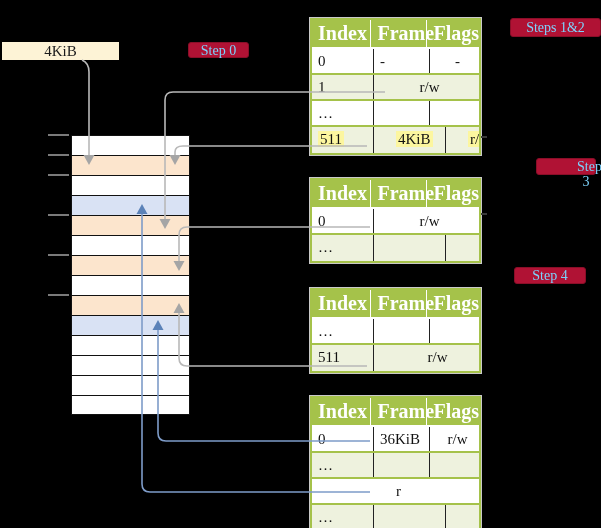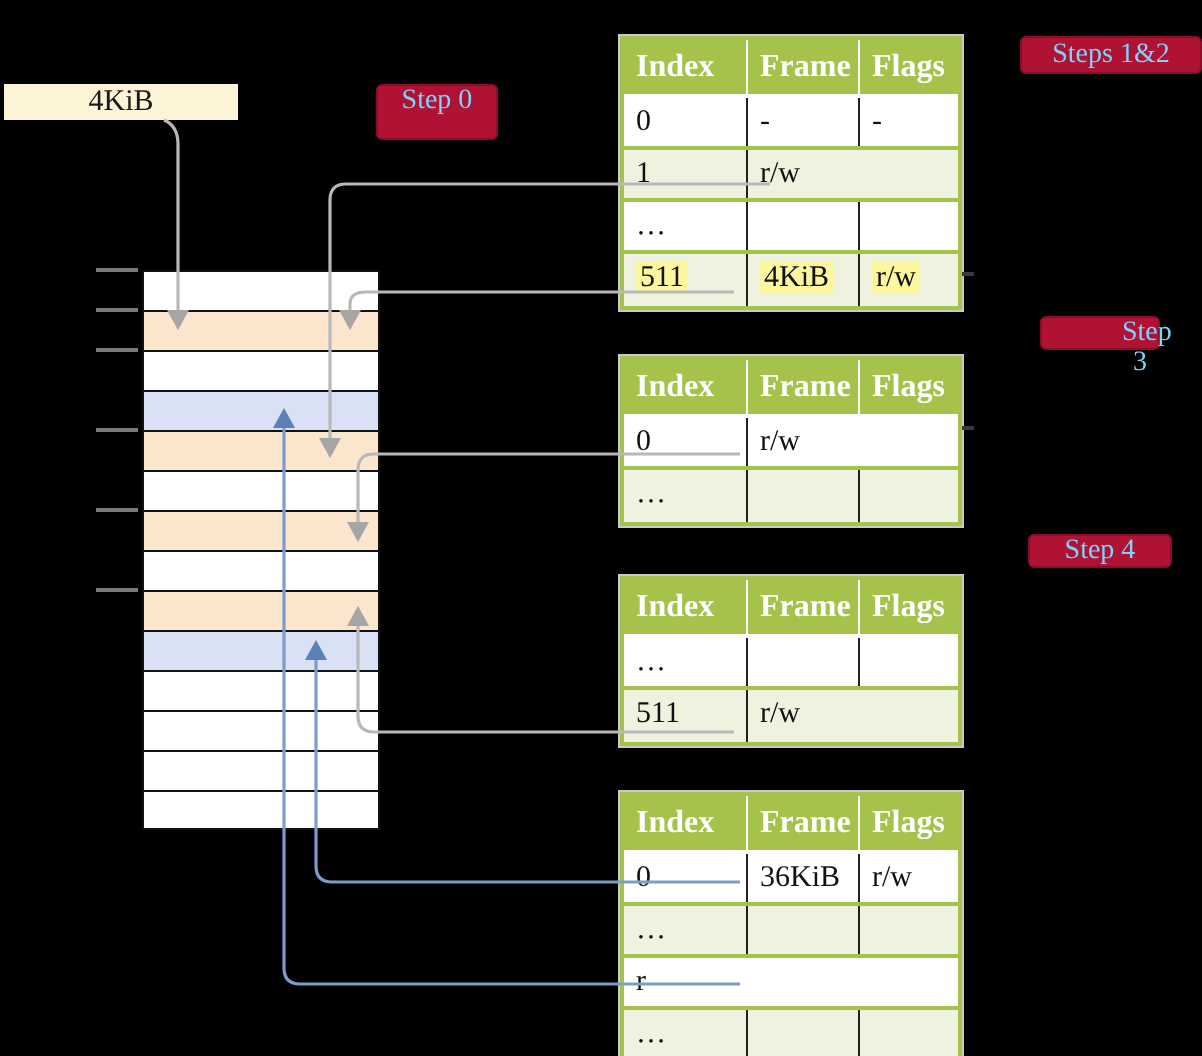--- a/index.html
+++ b/index.html
@@ -10,56 +10,56 @@
   
   .frame-label{
     position:absolute;left:2px;top:42px;width:117px;height:18px;
     background:#fdf3d6;color:#1a1a1a;font-size:15px;line-height:18px;text-align:center;
   }
   
   .badge{
     position:absolute;background:#b01234;border:1px solid #8a0e28;border-radius:3px;
     color:#7dd3fc;font-size:14px;line-height:15px;text-align:center;box-sizing:border-box;
   }
-  .badge.b-step0 {left:188px;top:42px;width:61px;height:28px;line-height:16px;}
+  .badge.b-step0 {left:188px;top:42px;width:61px;height:16px;line-height:16px;}
   .badge.b-steps12{left:510px;top:18px;width:91px;height:19px;line-height:17px;}
-  .badge.b-step3 {left:520px;top:158px;width:60px;height:17px;padding-left:40px;}
+  .badge.b-step3 {left:536px;top:158px;width:60px;height:17px;padding-left:40px;}
   .badge.b-step4 {left:514px;top:267px;width:72px;height:17px;}
   
   .memcol{
     position:absolute;left:71px;top:135px;width:119px;height:280px;
     border:1px solid #111;box-sizing:border-box;background:#fff;
   }
   .mrow{height:19px;border-bottom:1px solid #111;}
   .mrow:last-child{border-bottom:none;height:18px;}
   .mrow.white {background:#ffffff;}
   .mrow.orange{background:#fce5cd;}
   .mrow.blue  {background:#d9e2f4;}
   .tick{position:absolute;left:48px;width:21px;height:2px;background:#7a7a7a;}
   
   .ptable{
     position:absolute;left:310px;width:171px;border:2px solid #a5c24a;box-sizing:border-box;
     background:#fff;box-shadow:0 0 0 1px #c9c9c9;
   }
   .pt-1{top:18px;}  .pt-2{top:178px;}  .pt-3{top:288px;}  .pt-4{top:396px;}
   .thead{display:flex;background:#a5c24a;height:27px;border-bottom:2px solid #fff;}
   .thead .hc{
-    color:#fff;font-weight:bold;font-size:16px;line-height:27px;padding-left:6px;
+    color:#fff;font-weight:bold;font-size:20px;line-height:27px;padding-left:6px;
     border-right:1px solid #fff;box-sizing:border-box;
   }
   .thead .hc:last-child{border-right:none;}
   .trow{display:flex;height:24px;border-bottom:2px solid #a5c24a;}
-  .trow:last-child{border-bottom:none;height:26px;}
+  .trow:last-child{border-bottom:none;height:26px;gap:16px;}
   .trow.shaded{background:#eef2de;}
   .trow .tc{
     font-size:15px;line-height:24px;color:#111;padding-left:6px;
     border-right:1px solid #222;box-sizing:border-box;white-space:nowrap;overflow:hidden;
   }
   .trow .tc:last-child{border-right:none;}
-  .c-index{width:62px;} .c-frame{width:56px;} .c-flags{width:53px;flex:1;}
+  .c-index{width:62px;} .c-frame{width:56px;} .c-flags{width:53px;flex:1;text-align:center;}
   .hl{background:#fcf69f;padding:0 2px;}
   
   #overlay{position:absolute;left:0;top:0;z-index:5;pointer-events:none;}
 </style>
 </head>
 <body>
 
 <div id="canvas">
 
   <div class="frame-label">

